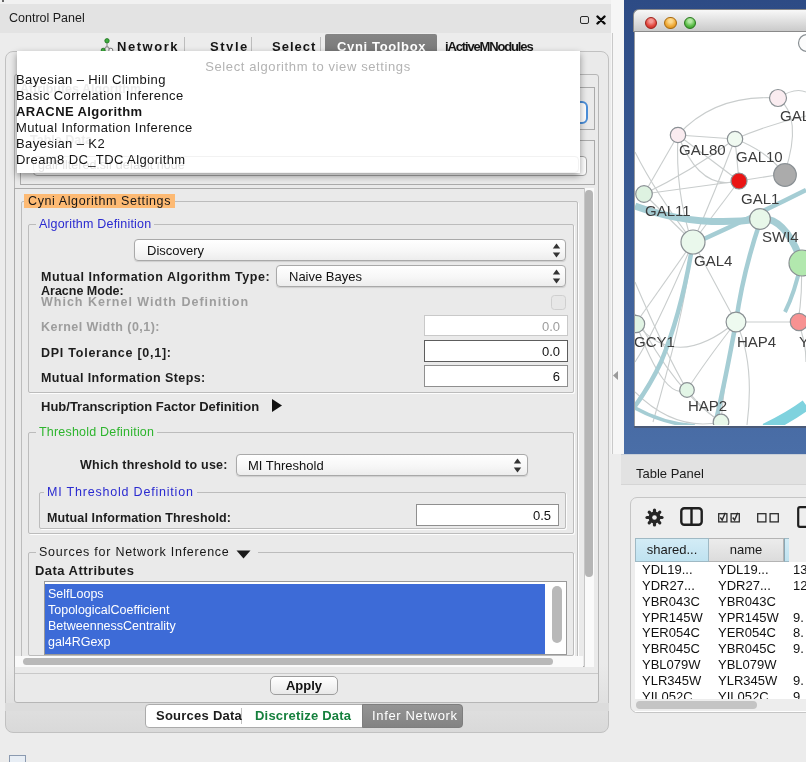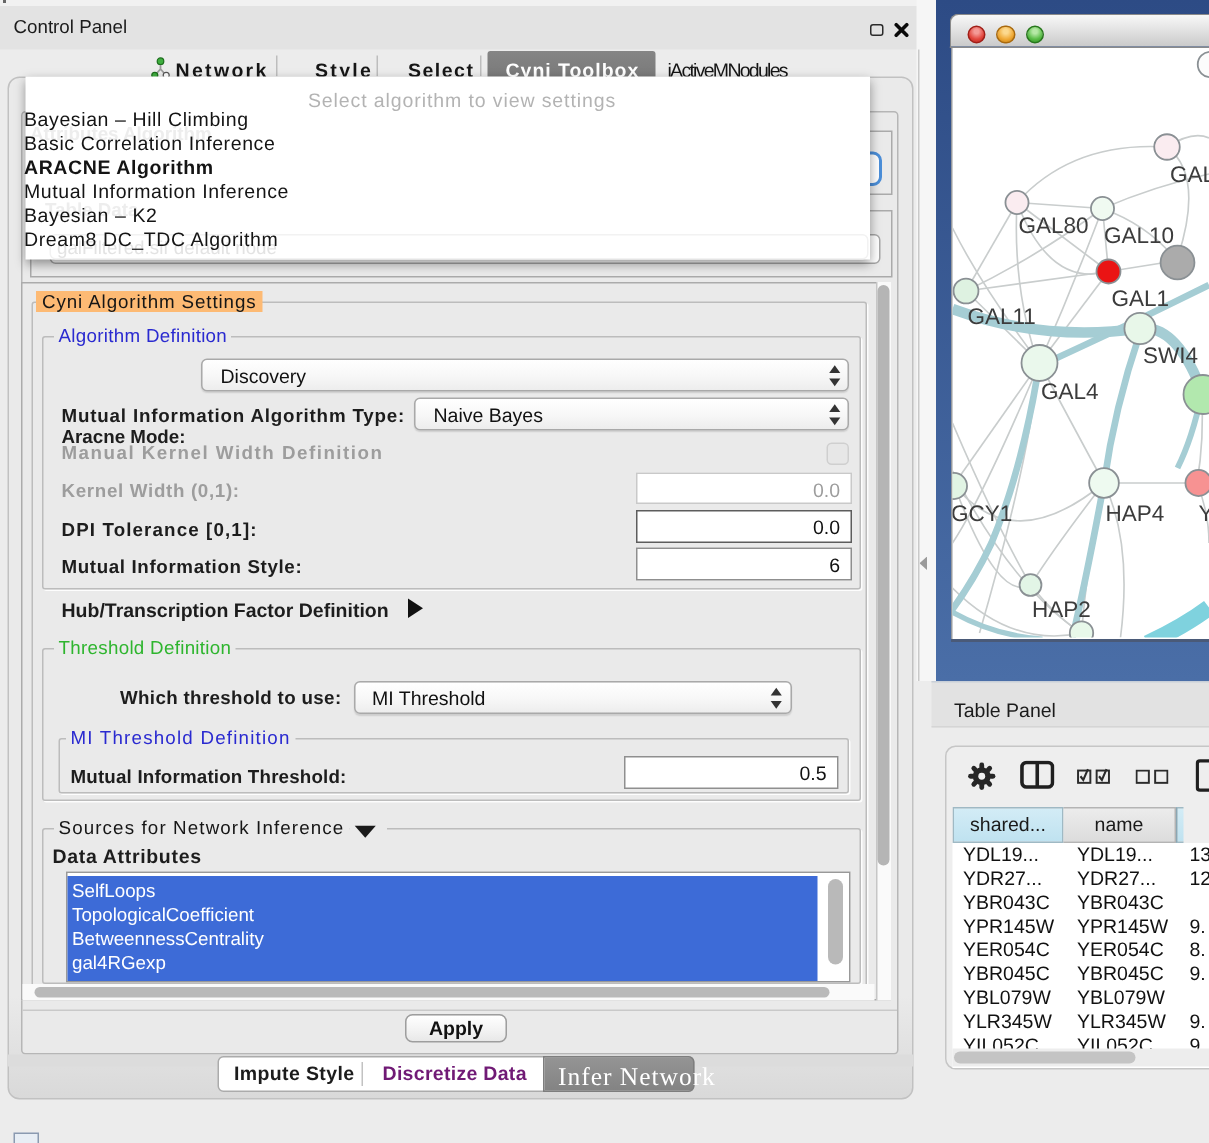--- a/index.html
+++ b/index.html
@@ -33,21 +33,21 @@
 <div class="abs" style="left:337px;top:38.5px;font-size:13px;letter-spacing:0.65px;font-weight:bold;color:#fff;">Cyni Toolbox</div>
 <svg class="abs" style="left:100px;top:37.5px;" width="14" height="15" viewBox="0 0 14 15">
   <path d="M7 3 L7 8 M7 8 L3.5 12 M7 8 L10.5 12" stroke="#9a9a9a" stroke-width="1.2" fill="none"></path>
   <circle cx="7" cy="2.8" r="2.2" fill="#3fae3f" stroke="#1c6e1c" stroke-width="0.8"></circle>
   <circle cx="3.2" cy="12.2" r="2" fill="#3fae3f" stroke="#1c6e1c" stroke-width="0.8"></circle>
   <circle cx="10.8" cy="12.2" r="2" fill="#fff" stroke="#555" stroke-width="0.8"></circle>
 </svg>
 <div class="abs" style="left:117px;top:38.5px;font-size:13px;letter-spacing:1.55px;font-weight:bold;color:#161616;">Network</div>
 <div class="abs" style="left:210px;top:38.5px;font-size:13px;letter-spacing:1.55px;font-weight:bold;color:#161616;">Style</div>
 <div class="abs" style="left:272px;top:38.5px;font-size:13px;letter-spacing:1.0px;font-weight:bold;color:#161616;">Select</div>
-<div class="abs" style="left:445px;top:38.5px;font-size:13px;letter-spacing:-1.15px;font-weight:normal;color:#161616;">jActiveMNodules</div>
+<div class="abs" style="left:445px;top:38.5px;font-size:13px;letter-spacing:-1.15px;font-weight:bold;color:#161616;">jActiveMNodules</div>
 <div class="abs" style="left:184px;top:37px;width:1px;height:14px;background:#bdbdbd;"></div>
 <div class="abs" style="left:251px;top:37px;width:1px;height:14px;background:#bdbdbd;"></div>
 <div class="abs" style="left:320px;top:37px;width:1px;height:14px;background:#bdbdbd;"></div>
 
 <div class="abs" style="left:14px;top:74px;width:585px;height:629px;background:#eaeaea;border:1px solid #b6b6b6;border-radius:3px;box-sizing:border-box;"></div>
 
 <div class="abs" style="left:20px;top:87px;width:575px;height:43px;border:1px solid #aaaaaa;box-sizing:border-box;"></div>
 <div class="abs" style="left:28px;top:101px;width:560px;height:23px;background:#fff;border:2.5px solid #4b8ed8;border-radius:6px;box-sizing:border-box;"></div>
 <div class="abs" style="left:20px;top:140px;width:575px;height:45px;border:1px solid #aaaaaa;box-sizing:border-box;"></div>
 <div class="abs" style="left:33px;top:156px;width:554px;height:20px;background:#fff;border:1px solid #a6a6a6;border-radius:4px;box-sizing:border-box;"></div>
@@ -69,30 +69,30 @@
   </svg>
 
 <div class="abs lbl" style="left:41px;top:270px;letter-spacing:0.55px;">Mutual Information Algorithm Type:</div>
 <div class="abs combo" style="left:276px;top:265px;width:290px;height:22px;box-sizing:border-box;"></div>
 <div class="abs combotext" style="left:289px;top:269px;">Naive Bayes</div>
 <svg class="abs" style="left:552px;top:269px;" width="9" height="15" viewBox="0 0 9 15">
     <path d="M4.5 0.5 L8.2 5.6 L0.8 5.6 Z" fill="#333"></path>
     <path d="M4.5 14.5 L8.2 9.4 L0.8 9.4 Z" fill="#333"></path>
   </svg>
 
-<div class="abs lbl dis" style="left:41px;top:295px;letter-spacing:1.0px;">Manual Kernel Width Definition</div>
+<div class="abs lbl dis" style="left:41px;top:295px;letter-spacing:1.0px;">Which Kernel Width Definition</div>
 <div class="abs" style="left:551px;top:295px;width:13px;height:13px;background:#e7e7e7;border:1px solid #cfcfcf;border-radius:3.5px;"></div>
 
 <div class="abs lbl dis" style="left:41px;top:320px;letter-spacing:0.45px;">Kernel Width (0,1):</div>
 <div class="abs field" style="left:424px;top:315px;width:144px;height:21px;border:1px solid #c9c9c9;box-sizing:border-box;color:#9d9d9d;">0.0</div>
 
 <div class="abs lbl" style="left:41px;top:346px;letter-spacing:0.75px;">DPI Tolerance [0,1]:</div>
 <div class="abs field" style="left:424px;top:340px;width:144px;height:22px;border:1.5px solid #5d5d5d;box-sizing:border-box;">0.0</div>
 
-<div class="abs lbl" style="left:41px;top:371px;letter-spacing:0.42px;">Mutual Information Style:</div>
+<div class="abs lbl" style="left:41px;top:371px;letter-spacing:0.42px;">Mutual Information Steps:</div>
 <div class="abs field" style="left:424px;top:365px;width:144px;height:22px;border:1px solid #8f8f8f;box-sizing:border-box;">6</div>
 
 <div class="abs lbl" style="left:41px;top:399px;font-size:13px;">Hub/Transcription Factor Definition</div>
 <svg class="abs" style="left:271px;top:398px;" width="12" height="15" viewBox="0 0 12 15">
     <path d="M1 1 L11 7.5 L1 14 Z" fill="#111"></path>
   </svg>
 
 <div class="abs" style="left:28px;top:432px;width:546px;height:102px;border:1px solid #bcbcbc;border-radius:2px;box-sizing:border-box;box-shadow:1px 1px 0 rgba(255,255,255,0.9);"></div>
 <div class="abs" style="left:36px;top:425px;background:#eaeaea;padding:0 3px;font-size:12.5px;letter-spacing:0.2px;color:#2eb52e;">Threshold Definition</div>
 
@@ -132,23 +132,23 @@
 <div class="abs" style="left:583.5px;top:188px;width:10px;height:479px;background:#fafafa;border-left:1px solid #c6c6c6;box-sizing:border-box;"></div>
 <div class="abs" style="left:585px;top:189.5px;width:8px;height:387px;background:#b5b5b5;border-radius:4px;"></div>
 
 <div class="abs" style="left:15px;top:673px;width:583px;height:1px;background:#c9c9c9;"></div>
 <div class="abs" style="left:270px;top:676px;width:68px;height:19px;background:linear-gradient(#ffffff,#f2f2f2 60%,#e8e8e8);border:1px solid #9e9e9e;border-radius:5px;box-sizing:border-box;text-align:center;font-size:13px;font-weight:bold;color:#111;line-height:17px;">Apply</div>
 
 <div class="abs" style="left:5px;top:703px;width:604px;height:8px;background:#dcdcdc;"></div>
 <div class="abs" style="left:145px;top:704px;width:318px;height:24px;background:#fff;border:1px solid #ababab;border-radius:4px;box-sizing:border-box;"></div>
 <div class="abs" style="left:362px;top:704px;width:101px;height:24px;background:linear-gradient(#949494,#838383);border:1px solid #7e7e7e;border-radius:0 4px 4px 0;box-sizing:border-box;"></div>
 <div class="abs" style="left:241px;top:708px;width:1px;height:16px;background:#c2c2c2;"></div>
-<div class="abs" style="left:156px;top:708px;font-size:13px;letter-spacing:0.25px;font-weight:bold;color:#1c1c1c;">Impute Style</div>
-<div class="abs" style="left:255px;top:708px;font-size:13px;letter-spacing:0.2px;font-weight:bold;color:#701a75;">Discretize Data</div>
-<div class="abs" style="left:372px;top:708px;font-size:17px;letter-spacing:0.65px;color:#fff;font-family:Liberation Serif, serif;">Infer Network</div>
+<div class="abs" style="left:156px;top:708px;font-size:13px;letter-spacing:0.25px;font-weight:bold;color:#1c1c1c;">Sources Data</div>
+<div class="abs" style="left:255px;top:708px;font-size:13px;letter-spacing:0.2px;font-weight:bold;color:#15803d;">Discretize Data</div>
+<div class="abs" style="left:372px;top:708px;font-size:13px;letter-spacing:0.65px;color:#fff;">Infer Network</div>
 
 <div class="abs" style="left:9px;top:755px;width:15px;height:7px;background:#e8eef5;border:1px solid #8b9ab0;"></div>
 
 <div class="abs" style="left:613px;top:371px;width:5px;height:9px;background:#9a9a9a;clip-path:polygon(100% 0,100% 100%,0 50%);z-index:5;"></div>
 <div class="abs" style="left:611px;top:0;width:14px;height:454px;background:#f6f6f6;"></div>
 <div class="abs" style="left:611.5px;top:33px;width:1px;height:421px;background:#c9c9c9;"></div>
 <div class="abs" style="left:623.5px;top:0;width:182.5px;height:454px;background:linear-gradient(#2d4b85,#4a6ea7);"></div>
 
 <div class="abs" style="left:633px;top:9px;width:173px;height:23px;background:linear-gradient(#f8f8f8,#cacaca);border:1px solid #8a8a8a;border-right:none;border-radius:6px 0 0 0;box-sizing:border-box;"></div>
 <div class="abs" style="left:644.5px;top:16.5px;width:10.5px;height:10.5px;border-radius:50%;background:radial-gradient(circle at 50% 30%,#f49a96 18%,#e2463d 60%,#b7251e);border:0.5px solid #9f1f18;"></div>

